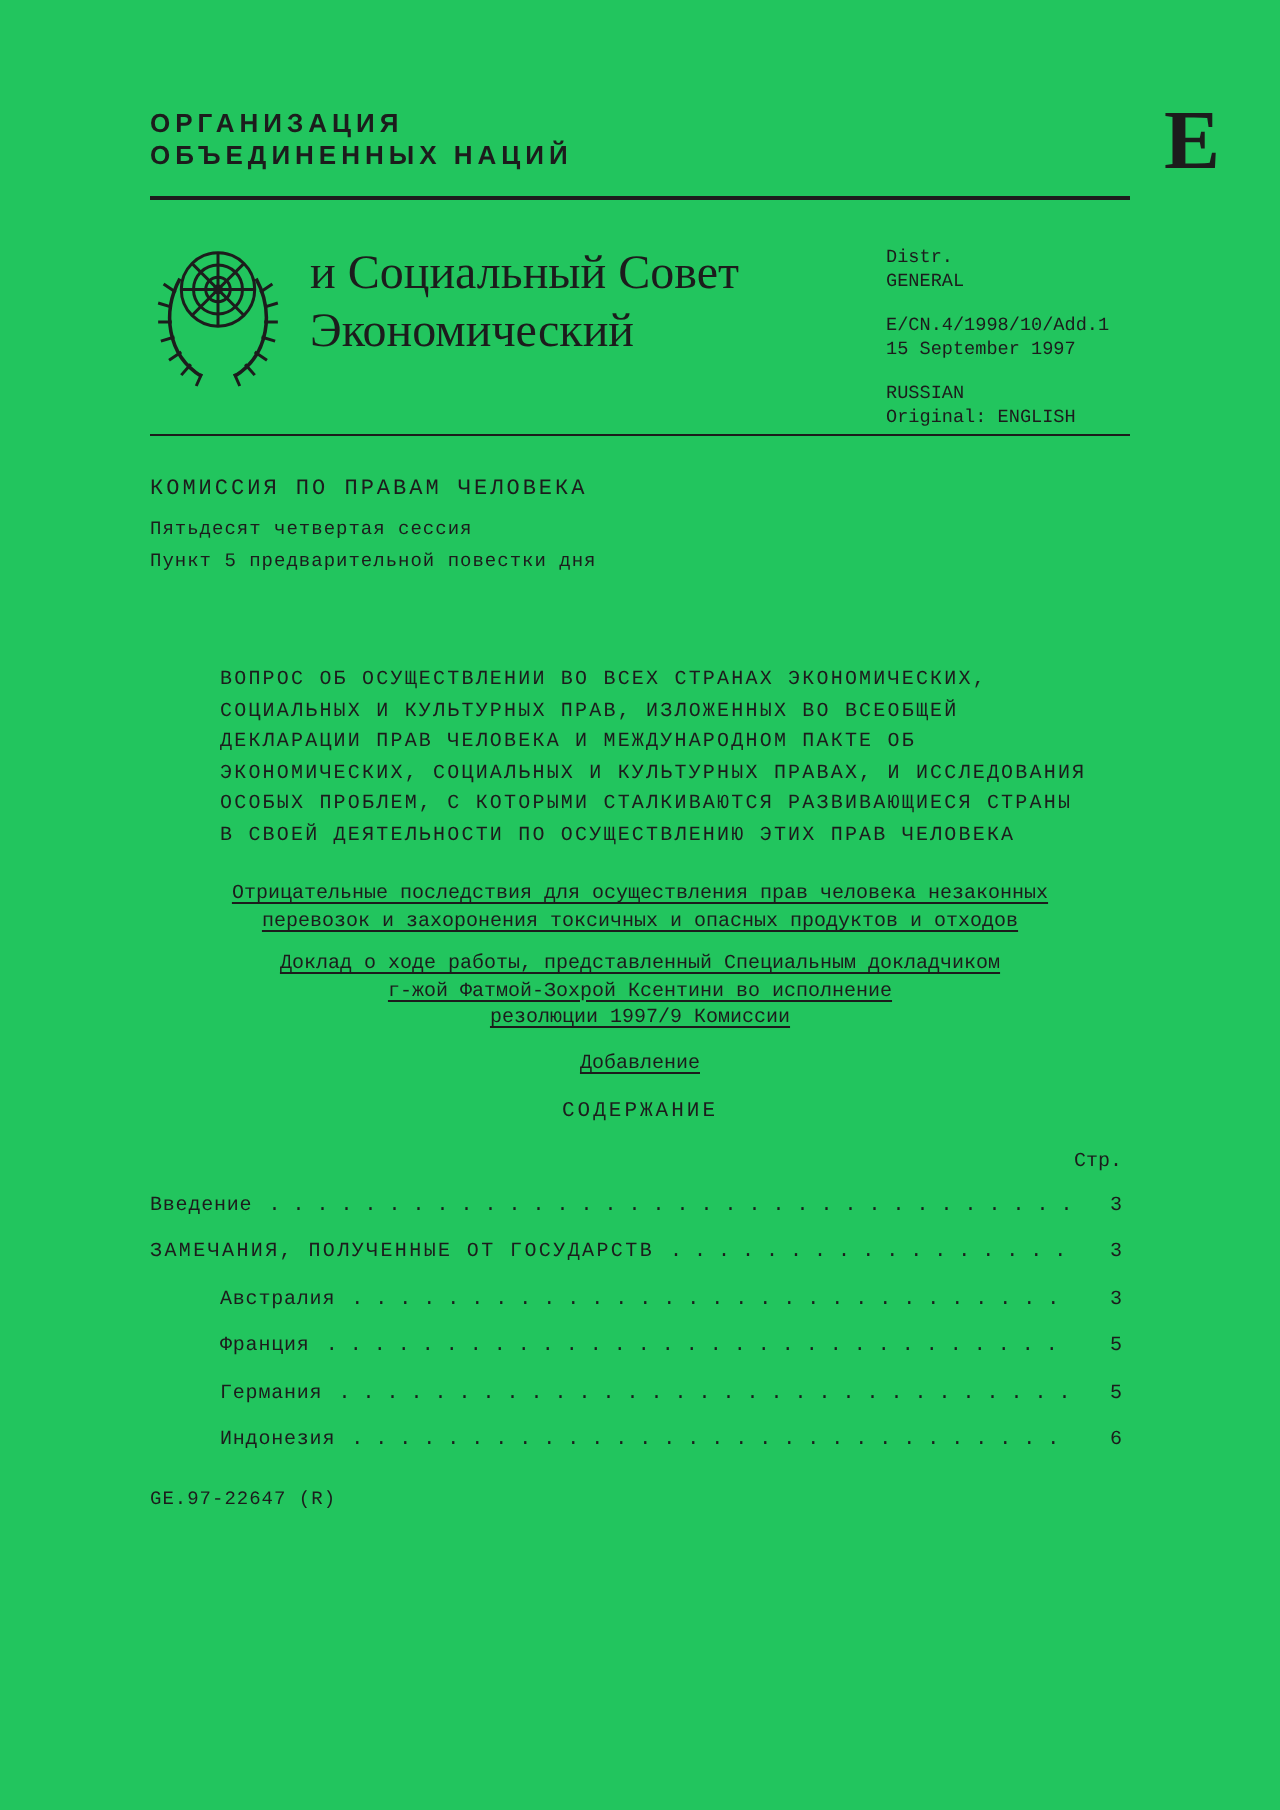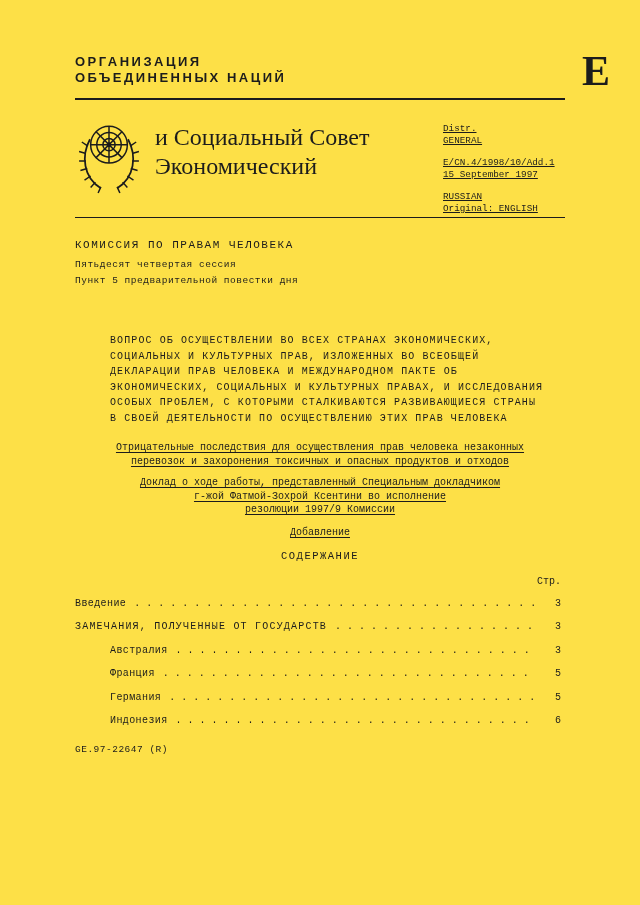--- a/index.html
+++ b/index.html
@@ -1,39 +1,39 @@
 <!DOCTYPE html>
 <html><head>
 <meta charset="utf-8">
 <style>
   * { margin:0; padding:0; box-sizing:border-box; }
   html,body { background:#e8e8e8; }
   body { width:640px; height:905px; overflow:hidden; font-family:"Liberation Mono", monospace; color:#1c1c1c; }
   .page {
-    position:relative; width:640px; height:905px; background:#fde047;
+    position:relative; width:640px; height:905px; background:#22c55e;
     padding:54px 75px 0 75px;
   }
   .org-header {
     font-family:"Liberation Sans", sans-serif; font-weight:bold;
     font-size:13px; letter-spacing:2.5px; line-height:16px;
   }
   .doc-letter {
     position:absolute; top:50px; right:30px;
     font-family:"Liberation Serif", serif; font-weight:bold;
     font-size:42px; line-height:1;
   }
   .rule-thick { height:2px; background:#1c1c1c; margin-top:12px; }
   .rule-thin  { height:1px; background:#1c1c1c; }
   .masthead { display:flex; margin-top:13px; height:104px; }
   .emblem { width:72px; flex:none; padding-top:2px; }
   .masthead-title {
     flex:1; margin-left:8px; padding-top:10px;
     font-family:"Liberation Serif", serif; font-size:24px; line-height:29px;
   }
-  .distr { width:122px; flex:none; padding-top:10px; font-size:9.3px; line-height:11.5px; white-space:nowrap;text-decoration:underline; }
+  .distr { width:122px; flex:none; padding-top:10px; font-size:9.3px; line-height:11.5px; white-space:nowrap; }
   .distr .gap { height:11px; }
   .commission { margin-top:20px; font-size:11px; letter-spacing:1.5px; line-height:14px; }
   .session-line { margin-top:6px; font-size:9.5px; letter-spacing:0.5px; line-height:13px; }
   .agenda-line  { margin-top:3px; font-size:9.5px; letter-spacing:0.5px; line-height:13px; }
   .main-heading {
     margin-top:46px; margin-left:35px;
     font-size:10px; letter-spacing:1.1px; line-height:15.5px;
     white-space:pre-line;
   }
   .subtitle {

